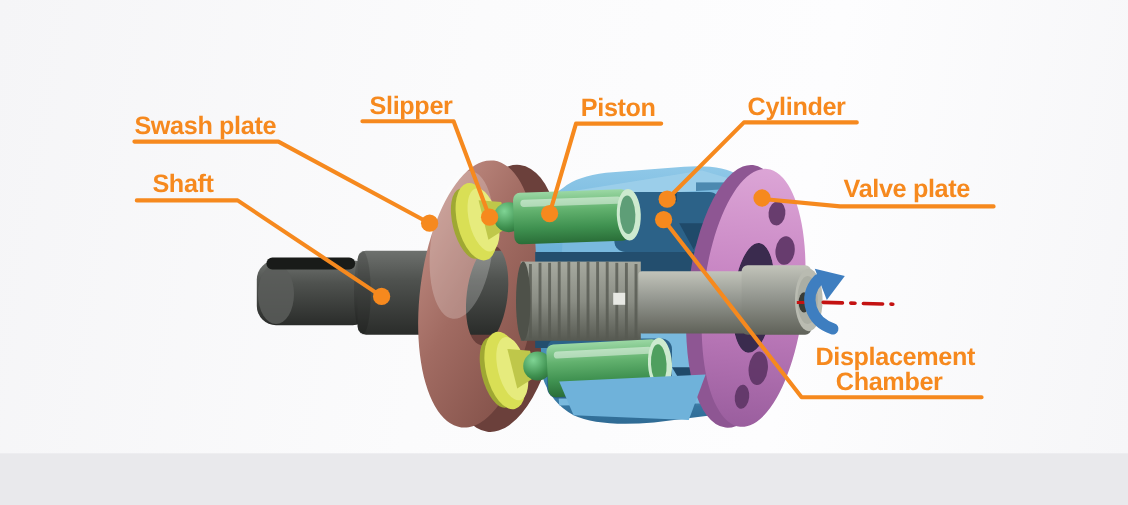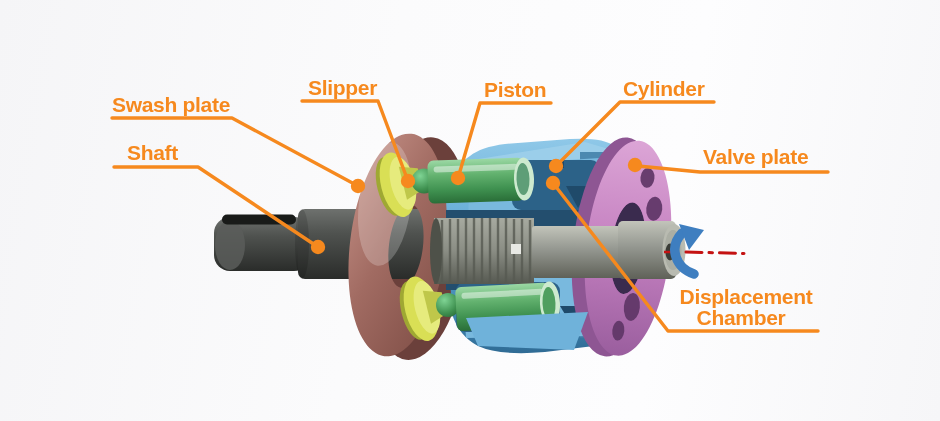--- a/index.html
+++ b/index.html
@@ -1,17 +1,17 @@
 <!DOCTYPE html>
 <html><head>
 <meta charset="utf-8">
 <style>
   html,body{margin:0;padding:0;background:#e9e9ec;}
   .stage{
-    position:relative;width:940px;height:421px;overflow:hidden;
+    position:relative;width:940px;height:378px;overflow:hidden;
     background:linear-gradient(100deg,#f5f5f7 0%,#fbfbfc 40%,#fdfdfe 70%,#f6f6f8 100%);
   }
   svg{display:block}
   .lbl{
     font-family:"Liberation Sans","DejaVu Sans",sans-serif;
     font-weight:bold;font-size:21px;letter-spacing:-0.3px;
   }
   .lead{fill:none;stroke-width:3.4;stroke-linecap:round;stroke-linejoin:round;}
 </style>
 </head>

